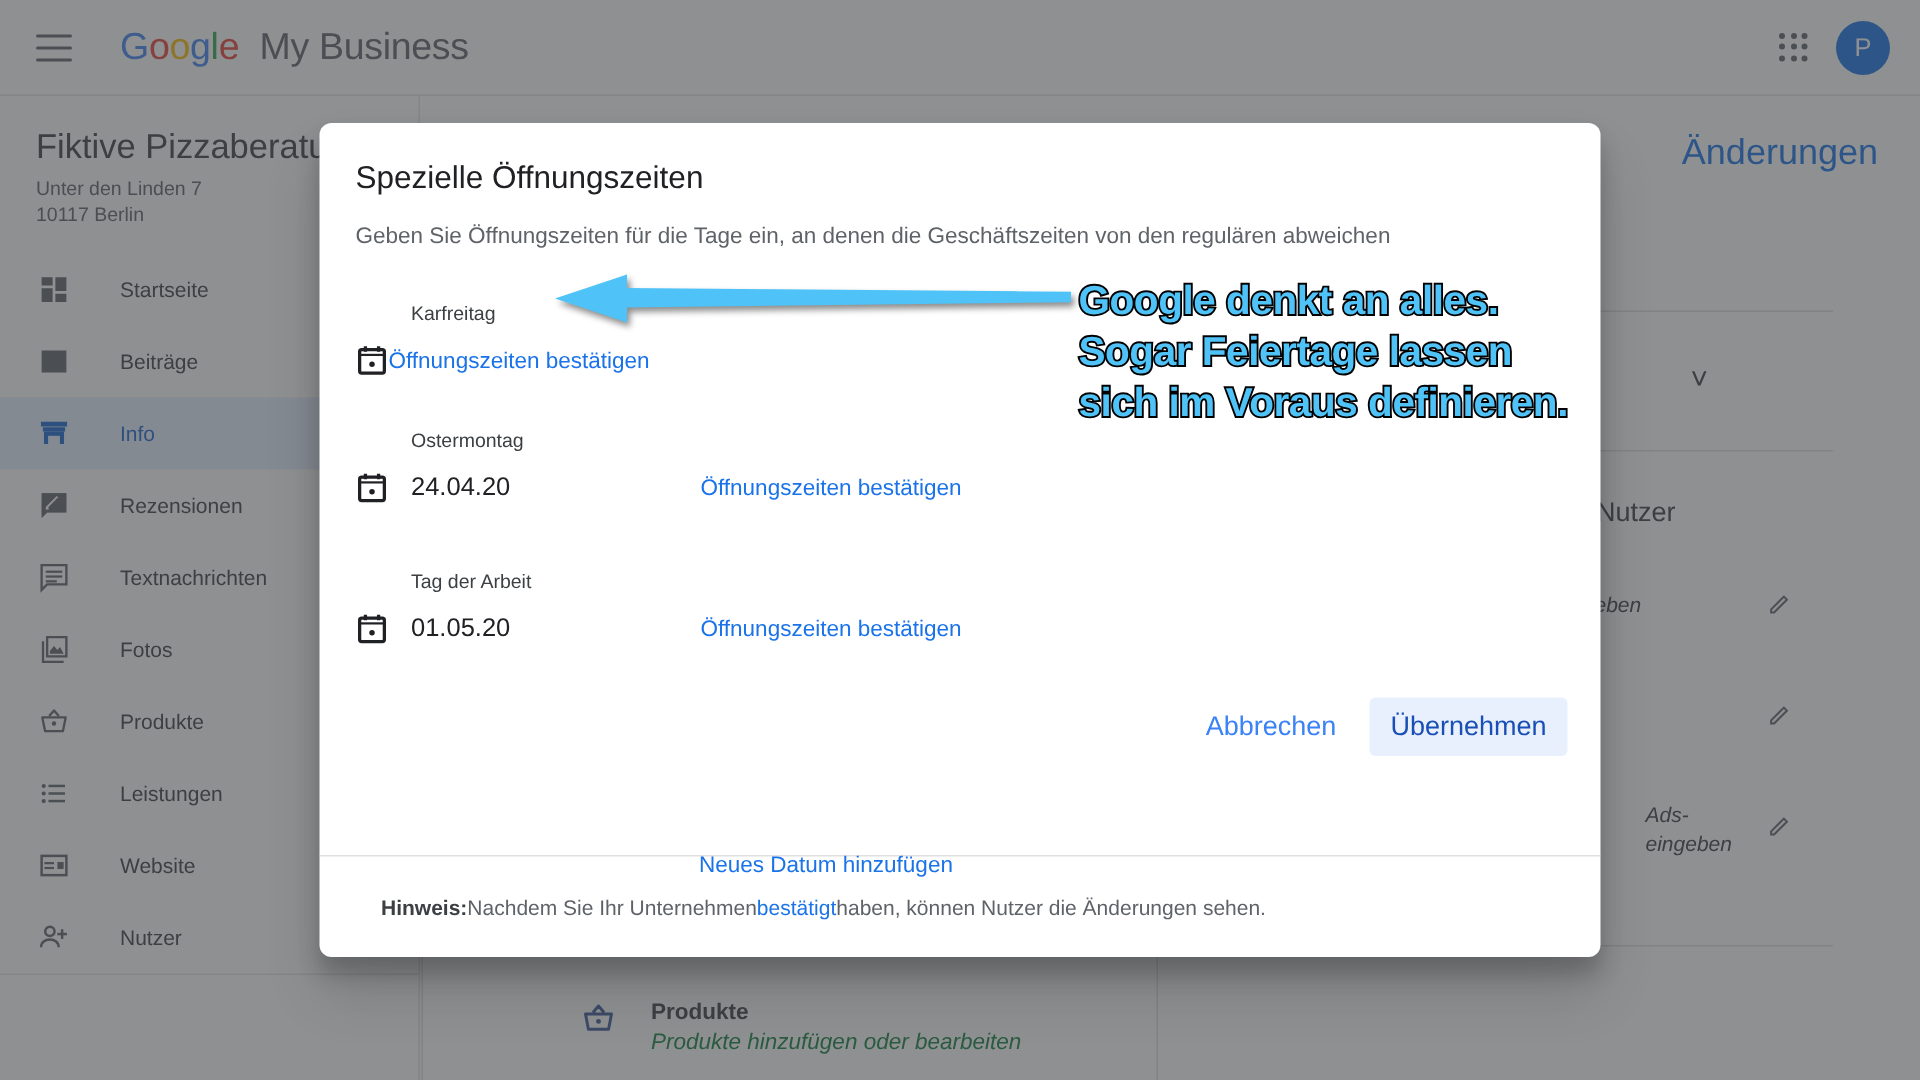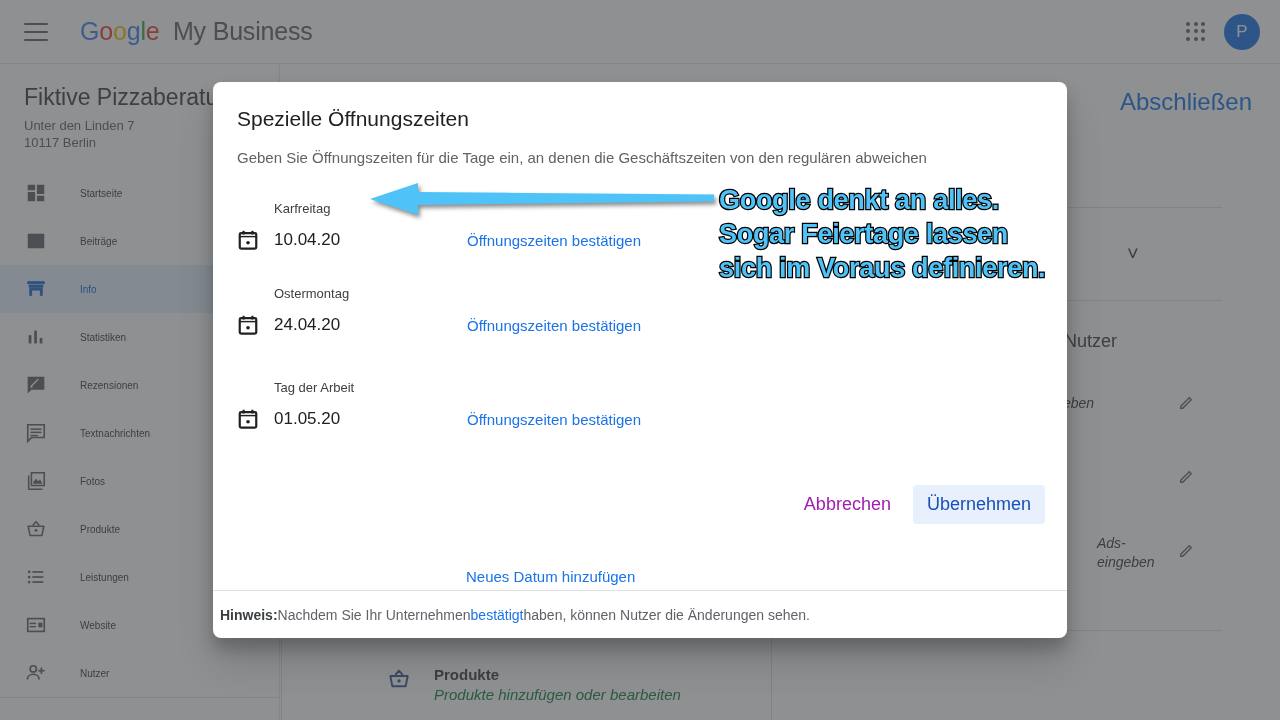--- a/index.html
+++ b/index.html
@@ -41,21 +41,21 @@
   
   .sidebar {
     position: absolute; left: 0; top: 64px; width: 280px; height: 656px;
     background: #fff; border-right: 1px solid #e4e4e4; overflow: hidden;
   }
   .biz-name { font-size: 23px; color: #3c4043; padding: 20px 24px 0 24px; white-space: nowrap; font-weight: 400; }
   .biz-addr { font-size: 13px; color: #5f6368; padding: 6px 24px 0 24px; line-height: 17px; }
   .nav { margin-top: 18px; }
   .nav-item {
     height: 48px; display: flex; align-items: center; padding-left: 24px;
-    font-size: 10px; color: #3c4043; cursor: pointer;
+    font-size: 14px; color: #3c4043; cursor: pointer;
   }
   .nav-item.active { background: #e8f0fe; color: #1967d2; }
   .nav-item.active .ico svg { stroke: #1967d2; fill: #1967d2; }
   .ico { width: 24px; height: 24px; margin-right: 32px; display: flex; align-items: center; justify-content: center; flex: none; }
   .ico svg { width: 22px; height: 22px; fill: #5f6368; }
   .nav-item.active .ico svg { fill: #1967d2; }
   .nav-sep { height: 1px; background: #e4e4e4; margin: 8px 0; }
 
   
   .main { position: absolute; left: 281px; top: 64px; right: 0; bottom: 0; background: #fff; }
@@ -88,25 +88,25 @@
   .date-label { font-size: 13px; color: #3c4043; padding-left: 37px; }
   .date-row { display: flex; align-items: center; margin-top: 13px; }
   .cal-ico { width: 22px; height: 22px; flex: none; }
   .cal-ico svg { width: 22px; height: 22px; fill: #202124; }
   .date-val { font-size: 17px; color: #202124; margin-left: 15px; width: 193px; }
   .confirm-link { font-size: 15px; color: #1a73e8; cursor: pointer; }
   .add-link { position: absolute; left: 253px; top: 402px; font-size: 15px; color: #1a73e8; cursor: pointer; }
   .dlg-actions { position: absolute; right: 22px; bottom: 66px; display: flex; align-items: center; gap: 8px; }
   .btn { font-size: 18px; padding: 9px 14px; border: none; background: transparent; border-radius: 4px;
          font-family: "Liberation Sans", sans-serif; cursor: pointer; }
-  .btn-cancel { color: #a21caf; }
+  .btn-cancel { color: #3b82f6; }
   .btn-apply { color: #1a4fb5; background: #e8f0fe; }
   .dlg-footer {
-    height: 48px; border-top: 1px solid #e0e0e0; display: flex; align-items: center;
-    padding-left: 7px; font-size: 14px; color: #5f6368;
+    height: 68px; border-top: 1px solid #e0e0e0; display: flex; align-items: center;
+    padding-left: 41px; font-size: 14px; color: #5f6368;
   }
   .dlg-footer b { color: #3c4043; }
   .dlg-footer a { color: #1a73e8; text-decoration: none; cursor: pointer; }
 
   
   .anno-arrow { position: absolute; left: 356px; top: 182px; width: 360px; height: 34px;
                 filter: drop-shadow(2px 3px 2px rgba(0,0,0,.45)); }
   .anno-text {
     position: absolute; left: 719px; top: 183px; width: 380px;
     font-size: 27px; font-weight: bold; line-height: 34px; color: #4FC3F7;
@@ -178,30 +178,20 @@
 
         <div class="nav-item active">
           <span class="ico">
               <svg viewBox="0 0 24 24">
                 <path d="M3 4h18v2.4H3zM4.4 8h15.2v2H4.4zM5.2 11.2h2v8h-2zM16.8 11.2h2v8h-2zM7.2 11.2h9.6v2H7.2z"></path>
               </svg>
             </span>
           <span>Info</span>
         </div>
 
-        <div class="nav-item">
-          <span class="ico">
-              <svg viewBox="0 0 24 24">
-                <rect x="4" y="10" width="3" height="9"></rect>
-                <rect x="10" y="5" width="3" height="14"></rect>
-                <rect x="16" y="13" width="3" height="6"></rect>
-              </svg>
-            </span>
-          <span>Statistiken</span>
-        </div>
 
         <div class="nav-item">
           <span class="ico">
               <svg viewBox="0 0 24 24">
                 <path d="M3 3h18v14H7l-4 4V3zm3 2v10h2l8-8-2-2-8 8V5z"></path>
                 <path d="M4 4h16v12H6.8L4 18.8V4z" fill="none" stroke="#5f6368" stroke-width="1.7"></path>
                 <path d="M8 13l7-7 1.5 1.5-7 7H8z" fill="#5f6368" stroke="none"></path>
               </svg>
             </span>
           <span>Rezensionen</span>
@@ -277,21 +267,21 @@
             </span>
           <span>Nutzer</span>
         </div>
 
         <div class="nav-sep" style="margin-top:0"></div>
 
       </div>
     </div>
 
     <div class="main">
-      <div class="complete-link">Abschließen</div>
+      <div class="complete-link">Änderungen</div>
 
       <div class="content-rule" style="top:143px;"></div>
       <div class="chev" style="left:846px; top:178px;">˅</div>
       <div class="content-rule" style="top:236px;"></div>
 
       <div class="mg-text" style="left:768px; top:267px;">e Nutzer</div>
 
       <div class="row-sub" style="position:absolute; left:782px; top:330px;">eben</div>
       <div class="pencil" style="position:absolute; left:896px; top:328px;">
         <svg viewBox="0 0 24 24">
@@ -346,21 +336,20 @@
       <div class="date-block" style="top:35px;">
         <div class="date-label">Karfreitag</div>
         <div class="date-row">
           <span class="cal-ico"><svg viewBox="0 0 24 24">
                 <rect x="3" y="4.5" width="18" height="17" rx="1.5" fill="none" stroke="#202124" stroke-width="2.4"></rect>
                 <rect x="6" y="2" width="2.4" height="4"></rect>
                 <rect x="15.6" y="2" width="2.4" height="4"></rect>
                 <rect x="3" y="7.5" width="18" height="1.6"></rect>
                 <circle cx="12" cy="15" r="2"></circle>
               </svg></span>
-          <span class="date-val">10.04.20</span>
           <span class="confirm-link">Öffnungszeiten bestätigen</span>
         </div>
       </div>
 
       <div class="date-block" style="top:120px;">
         <div class="date-label">Ostermontag</div>
         <div class="date-row">
           <span class="cal-ico"><svg viewBox="0 0 24 24">
                 <rect x="3" y="4.5" width="18" height="17" rx="1.5" fill="none" stroke="#202124" stroke-width="2.4"></rect>
                 <rect x="6" y="2" width="2.4" height="4"></rect>

